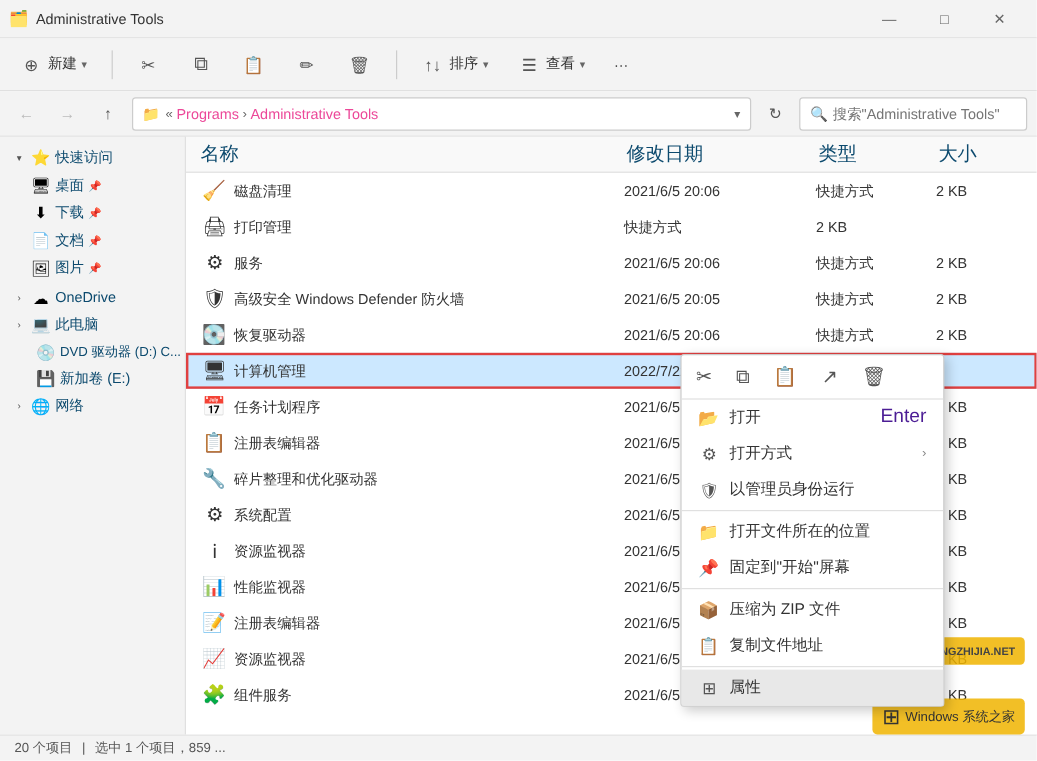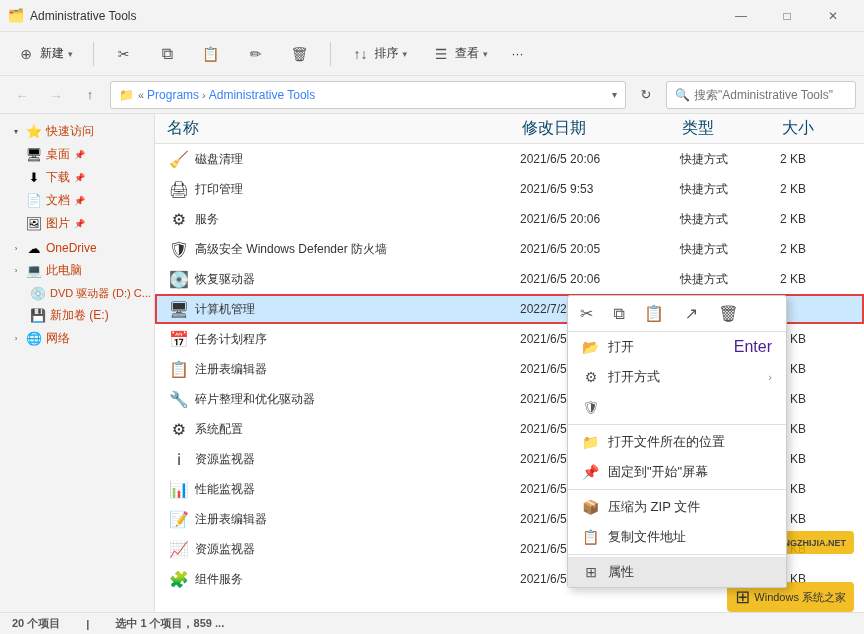--- a/index.html
+++ b/index.html
@@ -130,21 +130,21 @@
       align-items: center;
       gap: 4px;
     }
     .address-path {
       display: flex;
       align-items: center;
       gap: 3px;
       flex: 1;
     }
     .path-segment {
-      color: #3b82f6;
+      color: #ec4899;
       font-size: 12px;
     }
     .path-sep { color: #666; font-size: 11px; }
     .address-chevron {
       color: #666;
       font-size: 10px;
       margin-left: 4px;
     }
     .refresh-btn {
       width: 28px;
@@ -209,21 +209,21 @@
       width: 16px;
       height: 16px;
       display: flex;
       align-items: center;
       justify-content: center;
       font-size: 13px;
       flex-shrink: 0;
     }
     .sidebar-item-label {
       font-size: 12px;
-      color: #c2410c;
+      color: #0c4a6e;
       white-space: nowrap;
     }
     .sidebar-expand {
       width: 12px;
       height: 12px;
       display: flex;
       align-items: center;
       justify-content: center;
       font-size: 8px;
       color: #555;
@@ -279,24 +279,23 @@
     }
 
     
     .status-bar {
       height: 22px;
       background: #f3f3f3;
       border-top: 1px solid #e0e0e0;
       display: flex;
       align-items: center;
       padding: 0 12px;
-      gap: 26px;
+      gap: 8px;
       font-size: 11px;
       color: #555;
-      font-weight: bold;
     }
 
     
     .context-menu {
       position: absolute;
       top: 295px;
       left: 567px;
       width: 220px;
       background: #fff;
       border: 1px solid #ccc;
@@ -536,21 +535,20 @@
       </div>
       <div class="file-cell">2021/6/5 20:06</div>
       <div class="file-cell">快捷方式</div>
       <div class="file-cell">2 KB</div>
     </div>
         <div class="file-row">
       <div class="file-cell">
         <span class="file-icon">🖨</span>
         <span>打印管理</span>
       </div>
-      <div class="file-cell">2021/6/5 9:53</div>
       <div class="file-cell">快捷方式</div>
       <div class="file-cell">2 KB</div>
     </div>
         <div class="file-row">
       <div class="file-cell">
         <span class="file-icon">⚙</span>
         <span>服务</span>
       </div>
       <div class="file-cell">2021/6/5 20:06</div>
       <div class="file-cell">快捷方式</div>
@@ -687,20 +685,21 @@
     <span class="ctx-item-label">打开</span>
     <span class="ctx-item-shortcut">Enter</span>
   </div>
   <div class="context-menu-item">
     <span class="ctx-item-icon">⚙</span>
     <span class="ctx-item-label">打开方式</span>
     <span class="ctx-item-arrow">›</span>
   </div>
   <div class="context-menu-item">
     <span class="ctx-item-icon" style="font-size:13px;">🛡</span>
+    <span class="ctx-item-label">以管理员身份运行</span>
   </div>
   <div class="context-menu-separator"></div>
   <div class="context-menu-item">
     <span class="ctx-item-icon">📁</span>
     <span class="ctx-item-label">打开文件所在的位置</span>
   </div>
   <div class="context-menu-item">
     <span class="ctx-item-icon">📌</span>
     <span class="ctx-item-label">固定到"开始"屏幕</span>
   </div>

